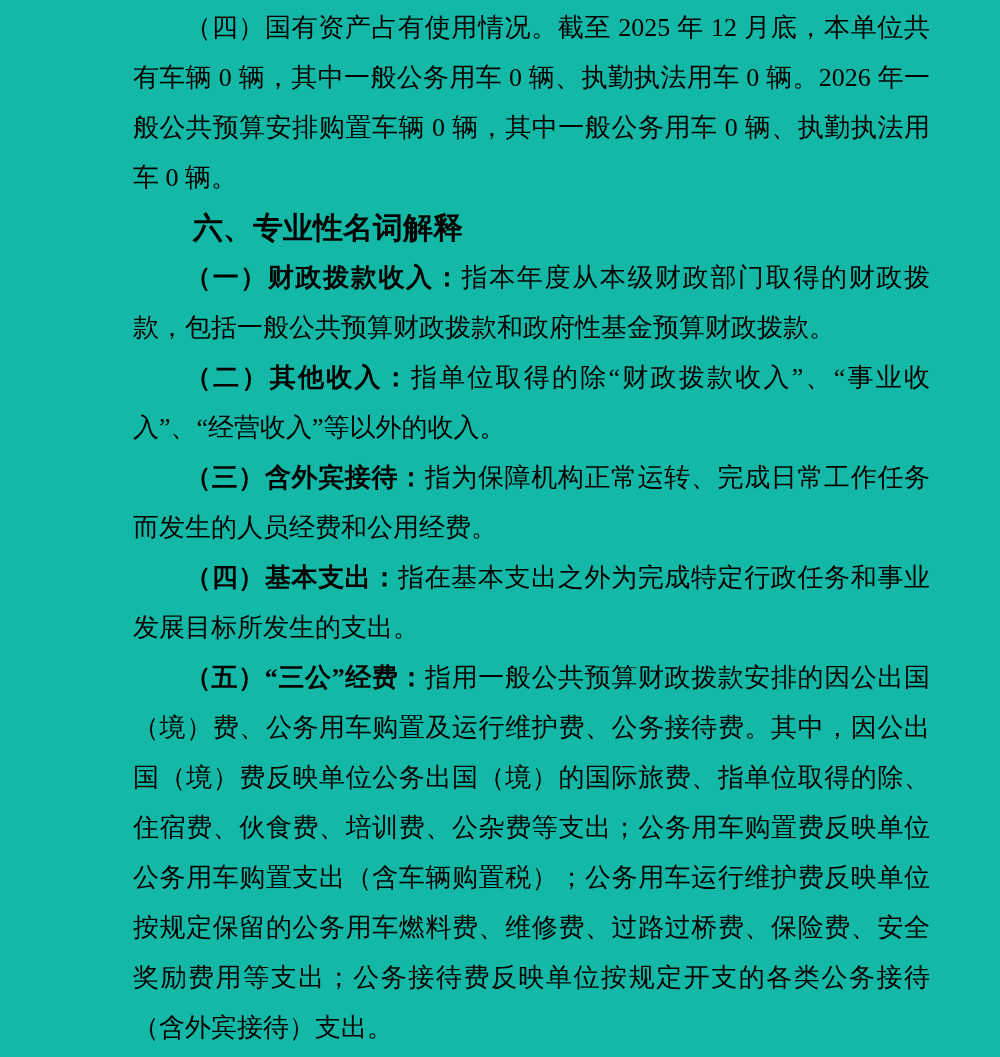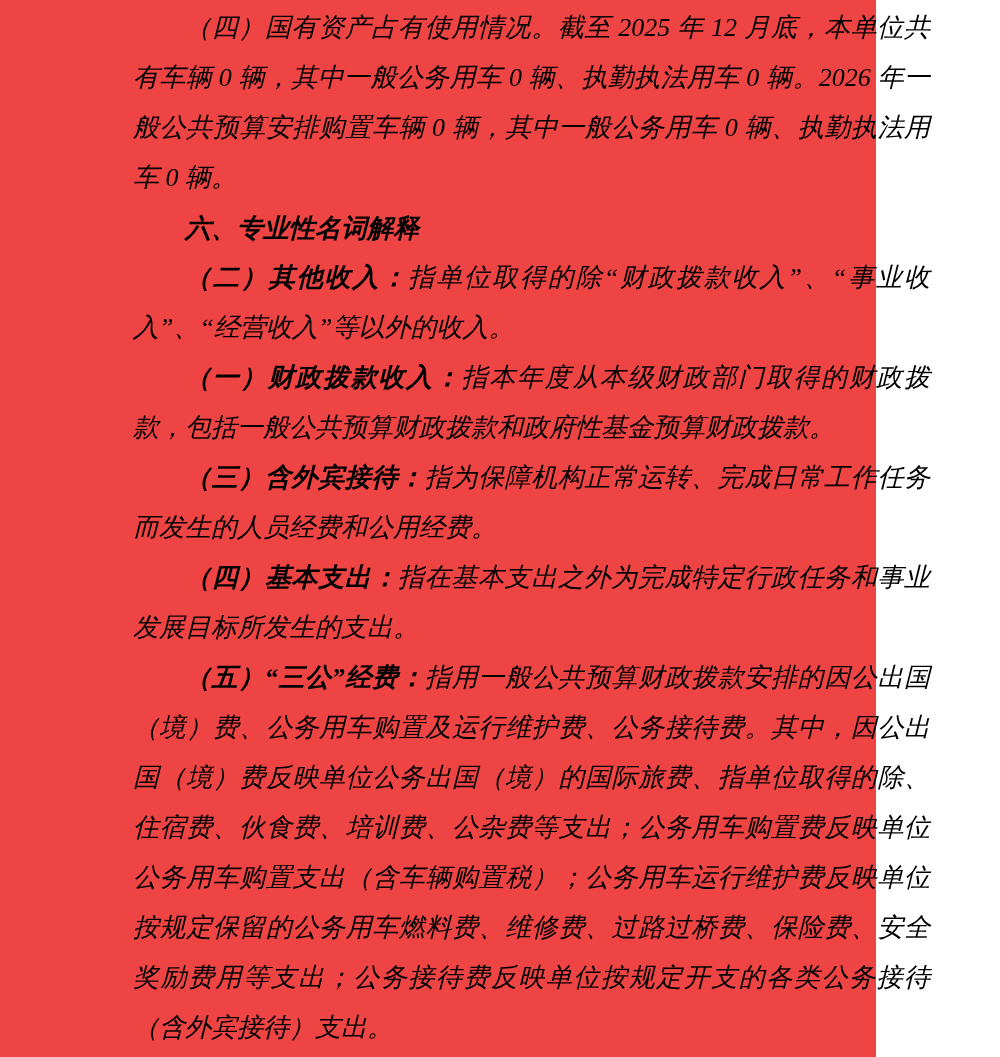--- a/index.html
+++ b/index.html
@@ -7,24 +7,23 @@
     padding: 0;
   }
   body {
     width: 1000px;
     height: 1057px;
     background: #ffffff;
     overflow: hidden;
   }
   .page {
     position: relative;
-    width: 876px;
+    width: 1000px;
     height: 1057px;
-    background: #ef4444;
-    font-style: italic;
+    background: #14b8a6;
   }
   .doc {
     position: absolute;
     left: 133px;
     top: 3px;
     width: 797px;
     color: #000000;
     font-family: "Liberation Serif", "DejaVu Serif", serif;
     font-size: 26px;
     line-height: 50px;
@@ -32,42 +31,42 @@
   }
   .para {
     margin: 0;
     padding: 0;
     text-indent: 2em;
   }
   .heading {
     margin: 0;
     padding: 0;
     text-indent: 2em;
-    font-size: 26px;
+    font-size: 30px;
     line-height: 50px;
     font-weight: bold;
     font-family: "Liberation Sans", "DejaVu Sans", sans-serif;
   }
   .lead {
     font-weight: bold;
   }
 </style>
 </head>
 <body>
 
 <div class="page">
   <div class="doc">
 
     <p class="para"><span class="body-text">（四）国有资产占有使用情况。截至 2025 年 12 月底，本单位共有车辆 0 辆，其中一般公务用车 0 辆、执勤执法用车 0 辆。2026 年一般公共预算安排购置车辆 0 辆，其中一般公务用车 0 辆、执勤执法用车 0 辆。</span></p>
 
     <h2 class="heading">六、专业性名词解释</h2>
 
+    <p class="para"><span class="lead">（一）财政拨款收入：</span><span class="body-text">指本年度从本级财政部门取得的财政拨款，包括一般公共预算财政拨款和政府性基金预算财政拨款。</span></p>
+
     <p class="para"><span class="lead">（二）其他收入：</span><span class="body-text">指单位取得的除“财政拨款收入”、“事业收入”、“经营收入”等以外的收入。</span></p>
-
-    <p class="para"><span class="lead">（一）财政拨款收入：</span><span class="body-text">指本年度从本级财政部门取得的财政拨款，包括一般公共预算财政拨款和政府性基金预算财政拨款。</span></p>
 
     <p class="para"><span class="lead">（三）含外宾接待：</span><span class="body-text">指为保障机构正常运转、完成日常工作任务而发生的人员经费和公用经费。</span></p>
 
     <p class="para"><span class="lead">（四）基本支出：</span><span class="body-text">指在基本支出之外为完成特定行政任务和事业发展目标所发生的支出。</span></p>
 
     <p class="para"><span class="lead">（五）“三公”经费：</span><span class="body-text">指用一般公共预算财政拨款安排的因公出国（境）费、公务用车购置及运行维护费、公务接待费。其中，因公出国（境）费反映单位公务出国（境）的国际旅费、指单位取得的除、住宿费、伙食费、培训费、公杂费等支出；公务用车购置费反映单位公务用车购置支出（含车辆购置税）；公务用车运行维护费反映单位按规定保留的公务用车燃料费、维修费、过路过桥费、保险费、安全奖励费用等支出；公务接待费反映单位按规定开支的各类公务接待（含外宾接待）支出。</span></p>
 
   </div>
 </div>
 

